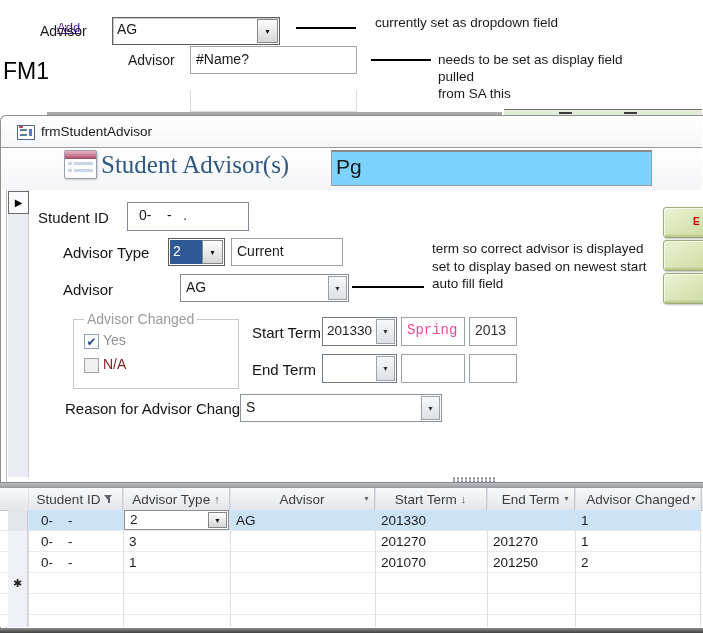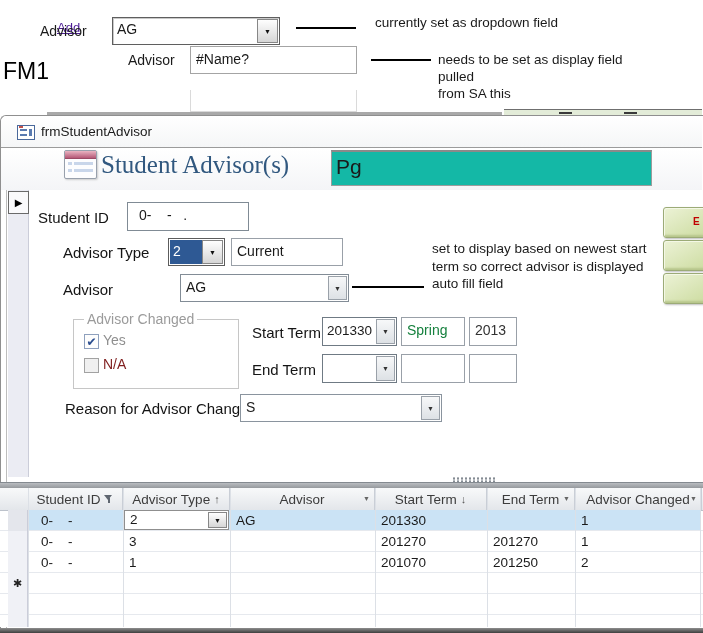--- a/index.html
+++ b/index.html
@@ -42,21 +42,21 @@
   
   #form-header{left:1px;top:148px;width:701px;height:42px;background:linear-gradient(#ffffff,#f4f5f7);}
   #hdr-icon{left:64px;top:150px;width:31px;height:27px;border:1px solid #98a0ac;background:#fdfdfe;
             border-radius:2px;box-shadow:1px 1px 2px rgba(0,0,0,.18);}
   #hdr-icon .bar{position:absolute;left:0;top:0;right:0;height:7px;background:linear-gradient(#eab4c2,#b55977);border-bottom:1px solid #9c4a66;}
   #hdr-icon .ln{position:absolute;left:9px;right:3px;height:3px;background:#c9d6ea;}
   #hdr-icon .ln.a{top:11px}#hdr-icon .ln.b{top:18px}
   #hdr-icon .bx{position:absolute;left:3px;width:4px;height:3px;background:#c9d6ea;}
   #hdr-icon .bx.a{top:11px}#hdr-icon .bx.b{top:18px}
   #main-title{left:101px;top:151px;font-family:"Liberation Serif",serif;font-size:25px;color:#31587F;}
-  #pg-box{left:331px;top:150px;width:319px;height:33px;background:#14b8a6;border:1px solid #9c9c9c;border-top:2px solid #8a8a8a;}
+  #pg-box{left:331px;top:150px;width:319px;height:33px;background:#7dd3fc;border:1px solid #9c9c9c;border-top:2px solid #8a8a8a;}
   #pg-box .val{position:absolute;left:4px;top:3px;font-size:21px;}
 
   
   #rec-selector{left:8px;top:190px;width:20px;height:287px;background:#EBECF3;border-right:1px solid #CBCDD9;}
   #cur-rec-box{left:8px;top:191px;width:19px;height:21px;background:#fafafc;border:1px solid #6a6a6a;
                display:flex;align-items:center;justify-content:center;font-size:10px;color:#000;}
   .lbl{font-size:15px;color:#141414;}
   .tbox{background:#fff;border:1px solid #99a0a8;}
   .tbox .val{position:absolute;left:5px;top:4px;font-size:14px;}
   #sid-box{left:127px;top:202px;width:120px;height:27px;border:1px solid #808b95;}
@@ -218,41 +218,41 @@
     <span class="val">Current</span>
   </div>
 
   <span class="abs lbl" id="advisor-label2">Advisor</span>
   <div class="abs" id="advisor-combo">
     <span class="val">AG</span>
     <span class="cbtn-theme">▼</span>
   </div>
   <div class="abs" id="line3"></div>
   <div class="abs" id="note3">
+    <div>term so correct advisor is displayed</div>
     <div>set to display based on newest start</div>
-    <div>term so correct advisor is displayed</div>
     <div>auto fill field</div>
   </div>
 
   <div class="abs" id="grpbox"></div>
   <span class="abs" id="grp-legend">Advisor Changed</span>
   <div class="abs chk" id="chk-yes">
       <span class="mark">✔</span>
     </div>
   <span class="abs" id="lbl-yes">Yes</span>
   <div class="abs chk" id="chk-na"></div>
   <span class="abs" id="lbl-na">N/A</span>
 
   <span class="abs lbl" id="sterm-label">Start Term</span>
   <div class="abs" id="sterm-combo">
     <span class="val">201330</span>
     <span class="cbtn-theme">▼</span>
   </div>
   <div class="abs tbox" id="spring-box">
-    <span class="val" style="color:#15803d;">Spring</span>
+    <span class="val" style="color:#ec4899;font-family:Liberation Mono, monospace;">Spring</span>
   </div>
   <div class="abs tbox" id="year-box">
     <span class="val" style="color:#333;">2013</span>
   </div>
 
   <span class="abs lbl" id="eterm-label">End Term</span>
   <div class="abs" id="eterm-combo">
     <span class="val"></span>
     <span class="cbtn-theme">▼</span>
   </div>

